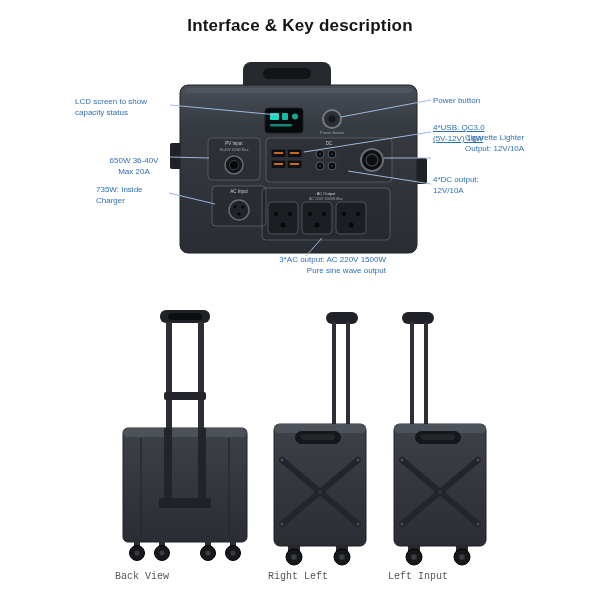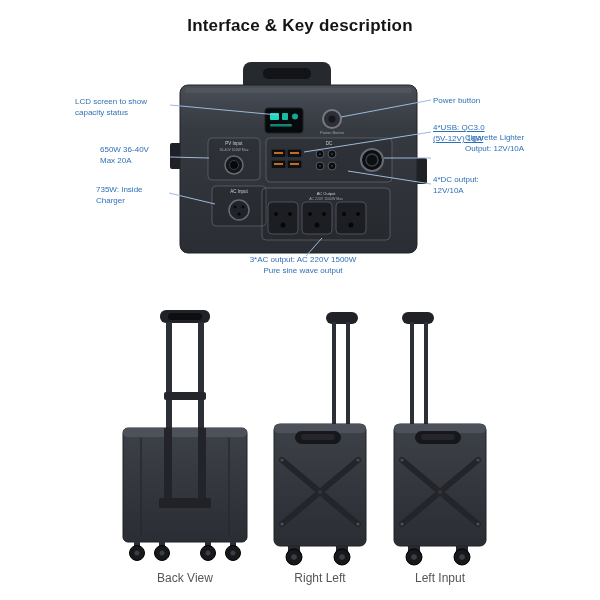--- a/index.html
+++ b/index.html
@@ -6,28 +6,28 @@
   .page{position:relative;width:600px;height:600px;background:#ffffff;overflow:hidden;}
   .title{position:absolute;top:16px;left:0;width:600px;text-align:center;
          font-size:17px;font-weight:700;color:#151515;letter-spacing:.2px;}
   .figure-svg{position:absolute;left:0;top:55px;}
   .view-svg{position:absolute;}
   .view-back{left:115px;top:310px;}
   .view-right{left:268px;top:312px;}
   .view-left{left:388px;top:312px;}
   .lbl{position:absolute;font-size:8px;color:#2f6fb5;white-space:pre-line;line-height:1.35;}
   .lbl-lcd{left:75px;top:97px;width:95px;text-align:left;}
-  .lbl-pv{left:100px;top:145px;width:68px;text-align:left;}
+  .lbl-pv{left:100px;top:156px;width:68px;text-align:center;}
   .lbl-charger{left:96px;top:185px;width:72px;}
   .lbl-power{left:433px;top:96px;}
   .lbl-usb{left:433px;top:123px;text-decoration:underline;}
   .lbl-cig{left:433px;top:133px;margin-left:32px;}
   .lbl-dc{left:433px;top:175px;}
-  .lbl-ac{left:220px;top:255px;width:166px;text-align:center;}
-  .view-caption{position:absolute;font-size:12px;color:#555;text-align:center;}
+  .lbl-ac{left:220px;top:255px;width:166px;text-align:right;}
+  .view-caption{position:absolute;font-size:10px;color:#555;text-align:left;font-family:Liberation Mono, monospace;}
   .caption-back{left:115px;top:571px;width:140px;}
   .caption-right{left:268px;top:571px;width:104px;}
   .caption-left{left:388px;top:571px;width:104px;}
 </style>
 </head>
 <body>
 
 <div class="page">
 
   <div class="title">Interface &amp; Key description</div>

